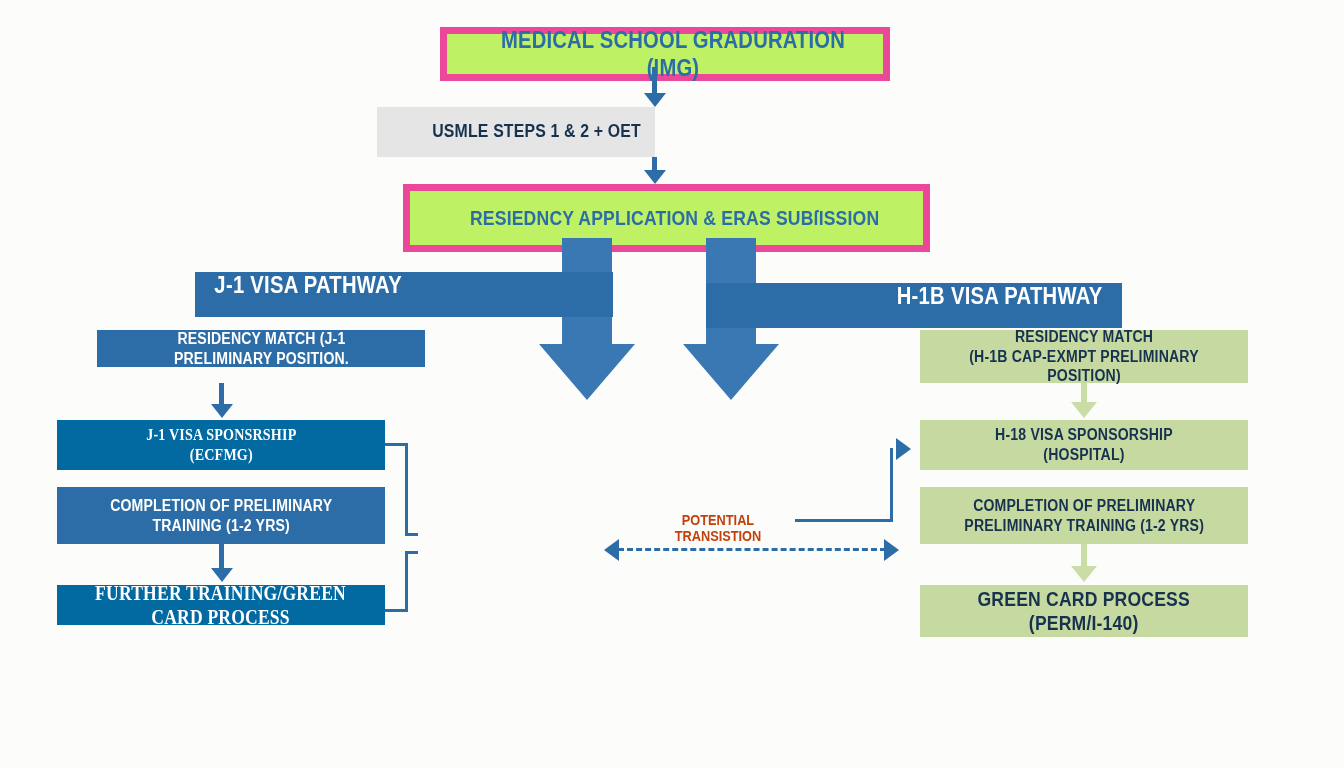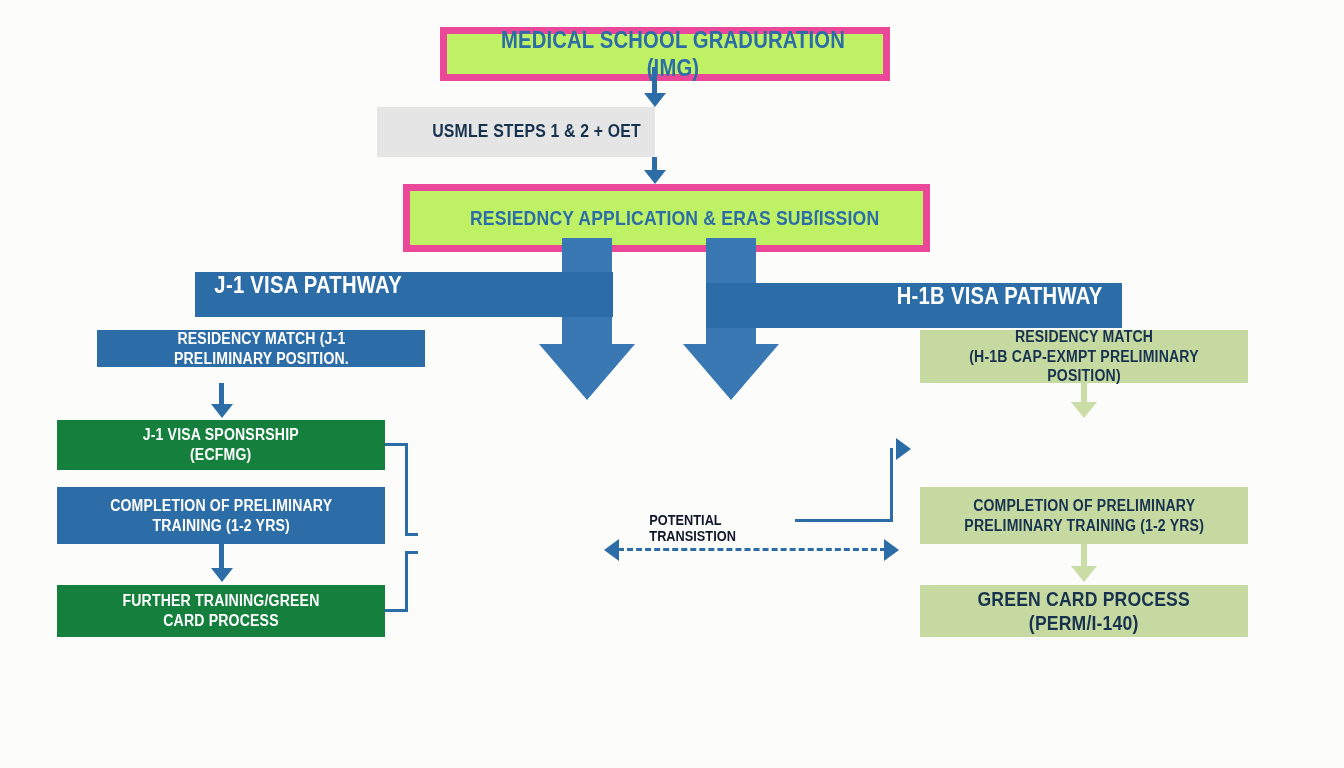--- a/index.html
+++ b/index.html
@@ -11,21 +11,21 @@
   .abs{position:absolute;}
   
   .bx{
     position:absolute;display:flex;align-items:center;justify-content:center;
     text-align:center;font-weight:700;line-height:1.22;letter-spacing:.2px;
   }
   .bx .cx{display:block;transform:scaleX(.88);transform-origin:center;}
   .ln{display:block;}
   .outlined{background:#bef264;border:7px solid #ec4899;color:#2d6da7;padding-left:16px;}
   .deep{background:#2d6da7;color:#fff;}
-  .lblue{background:#15803d;color:#fff;}
+  .lblue{background:#0369a1;color:#fff;font-family:Liberation Serif, serif;}
   .pblue{background:#e5e5e5;color:#16324f;justify-content:flex-end;}
   .green{background:#c6d9a0;color:#16324f;}
   
   .stem{position:absolute;background:#2d6da7;}
   .head-down{
     position:absolute;width:0;height:0;
     border-left:11px solid transparent;border-right:11px solid transparent;
     border-top:14px solid #2d6da7;
   }
   .gstem{position:absolute;background:#cbdda6;}
@@ -128,56 +128,62 @@
   <div class="bx deep" style="left:57px;top:487px;width:328px;height:57px;font-size:16px;">
     <div class="cx">
       <span class="ln">COMPLETION OF PRELIMINARY</span>
       <span class="ln">TRAINING (1-2 YRS)</span>
     </div>
   </div>
 
   <div class="stem" style="left:219px;top:544px;width:5px;height:25px;"></div>
   <div class="head-down" style="left:211px;top:568px;"></div>
 
-  <div class="bx lblue" style="left:57px;top:585px;width:328px;height:52px;font-size:16px;">
+  <div class="bx lblue" style="left:57px;top:585px;width:328px;height:40px;font-size:20px;">
     <div class="cx">
       <span class="ln">FURTHER TRAINING/GREEN</span>
       <span class="ln">CARD PROCESS</span>
     </div>
   </div>
 
   <div class="hline" style="left:385px;top:443px;width:23px;"></div>
   <div class="vline" style="left:405px;top:443px;height:93px;"></div>
   <div class="hline" style="left:405px;top:533px;width:13px;"></div>
   <div class="hline" style="left:385px;top:609px;width:23px;"></div>
   <div class="vline" style="left:405px;top:551px;height:61px;"></div>
   <div class="hline" style="left:405px;top:551px;width:13px;"></div>
 
 
-  <div class="abs" style="left:640px;top:512px;width:156px;color:#0f172a;font-weight:700;font-size:14.5px;">
+  <div class="abs" style="left:640px;top:512px;width:156px;text-align:center;color:#c2410c;font-weight:700;font-size:14.5px;">
     <span style="display:inline-block;transform:scaleX(.88);">POTENTIAL TRANSISTION</span>
   </div>
   <div class="hline" style="left:795px;top:519px;width:98px;"></div>
   <div class="vline" style="left:890px;top:448px;height:74px;"></div>
   <div class="tri-right" style="left:896px;top:438px;"></div>
 
   <div class="dash" style="left:618px;top:548px;width:268px;"></div>
   <div class="tri-left" style="left:604px;top:539px;"></div>
   <div class="tri-right" style="left:884px;top:539px;"></div>
 
   <div class="bx green" style="left:920px;top:330px;width:328px;height:53px;font-size:16px;">
     <div class="cx">
       <span class="ln">RESIDENCY MATCH</span>
       <span class="ln">(H-1B CAP-EXMPT PRELIMINARY POSITION)</span>
     </div>
   </div>
 
   <div class="gstem" style="left:1081px;top:383px;width:6px;height:20px;"></div>
   <div class="ghead-down" style="left:1071px;top:402px;"></div>
 
+  <div class="bx green" style="left:920px;top:420px;width:328px;height:50px;font-size:16px;">
+    <div class="cx">
+      <span class="ln">H-18 VISA SPONSORSHIP</span>
+      <span class="ln">(HOSPITAL)</span>
+    </div>
+  </div>
 
   <div class="bx green" style="left:920px;top:487px;width:328px;height:57px;font-size:16px;">
     <div class="cx">
       <span class="ln">COMPLETION OF PRELIMINARY</span>
       <span class="ln">PRELIMINARY TRAINING (1-2 YRS)</span>
     </div>
   </div>
 
   <div class="gstem" style="left:1081px;top:544px;width:6px;height:23px;"></div>
   <div class="ghead-down" style="left:1071px;top:566px;"></div>

